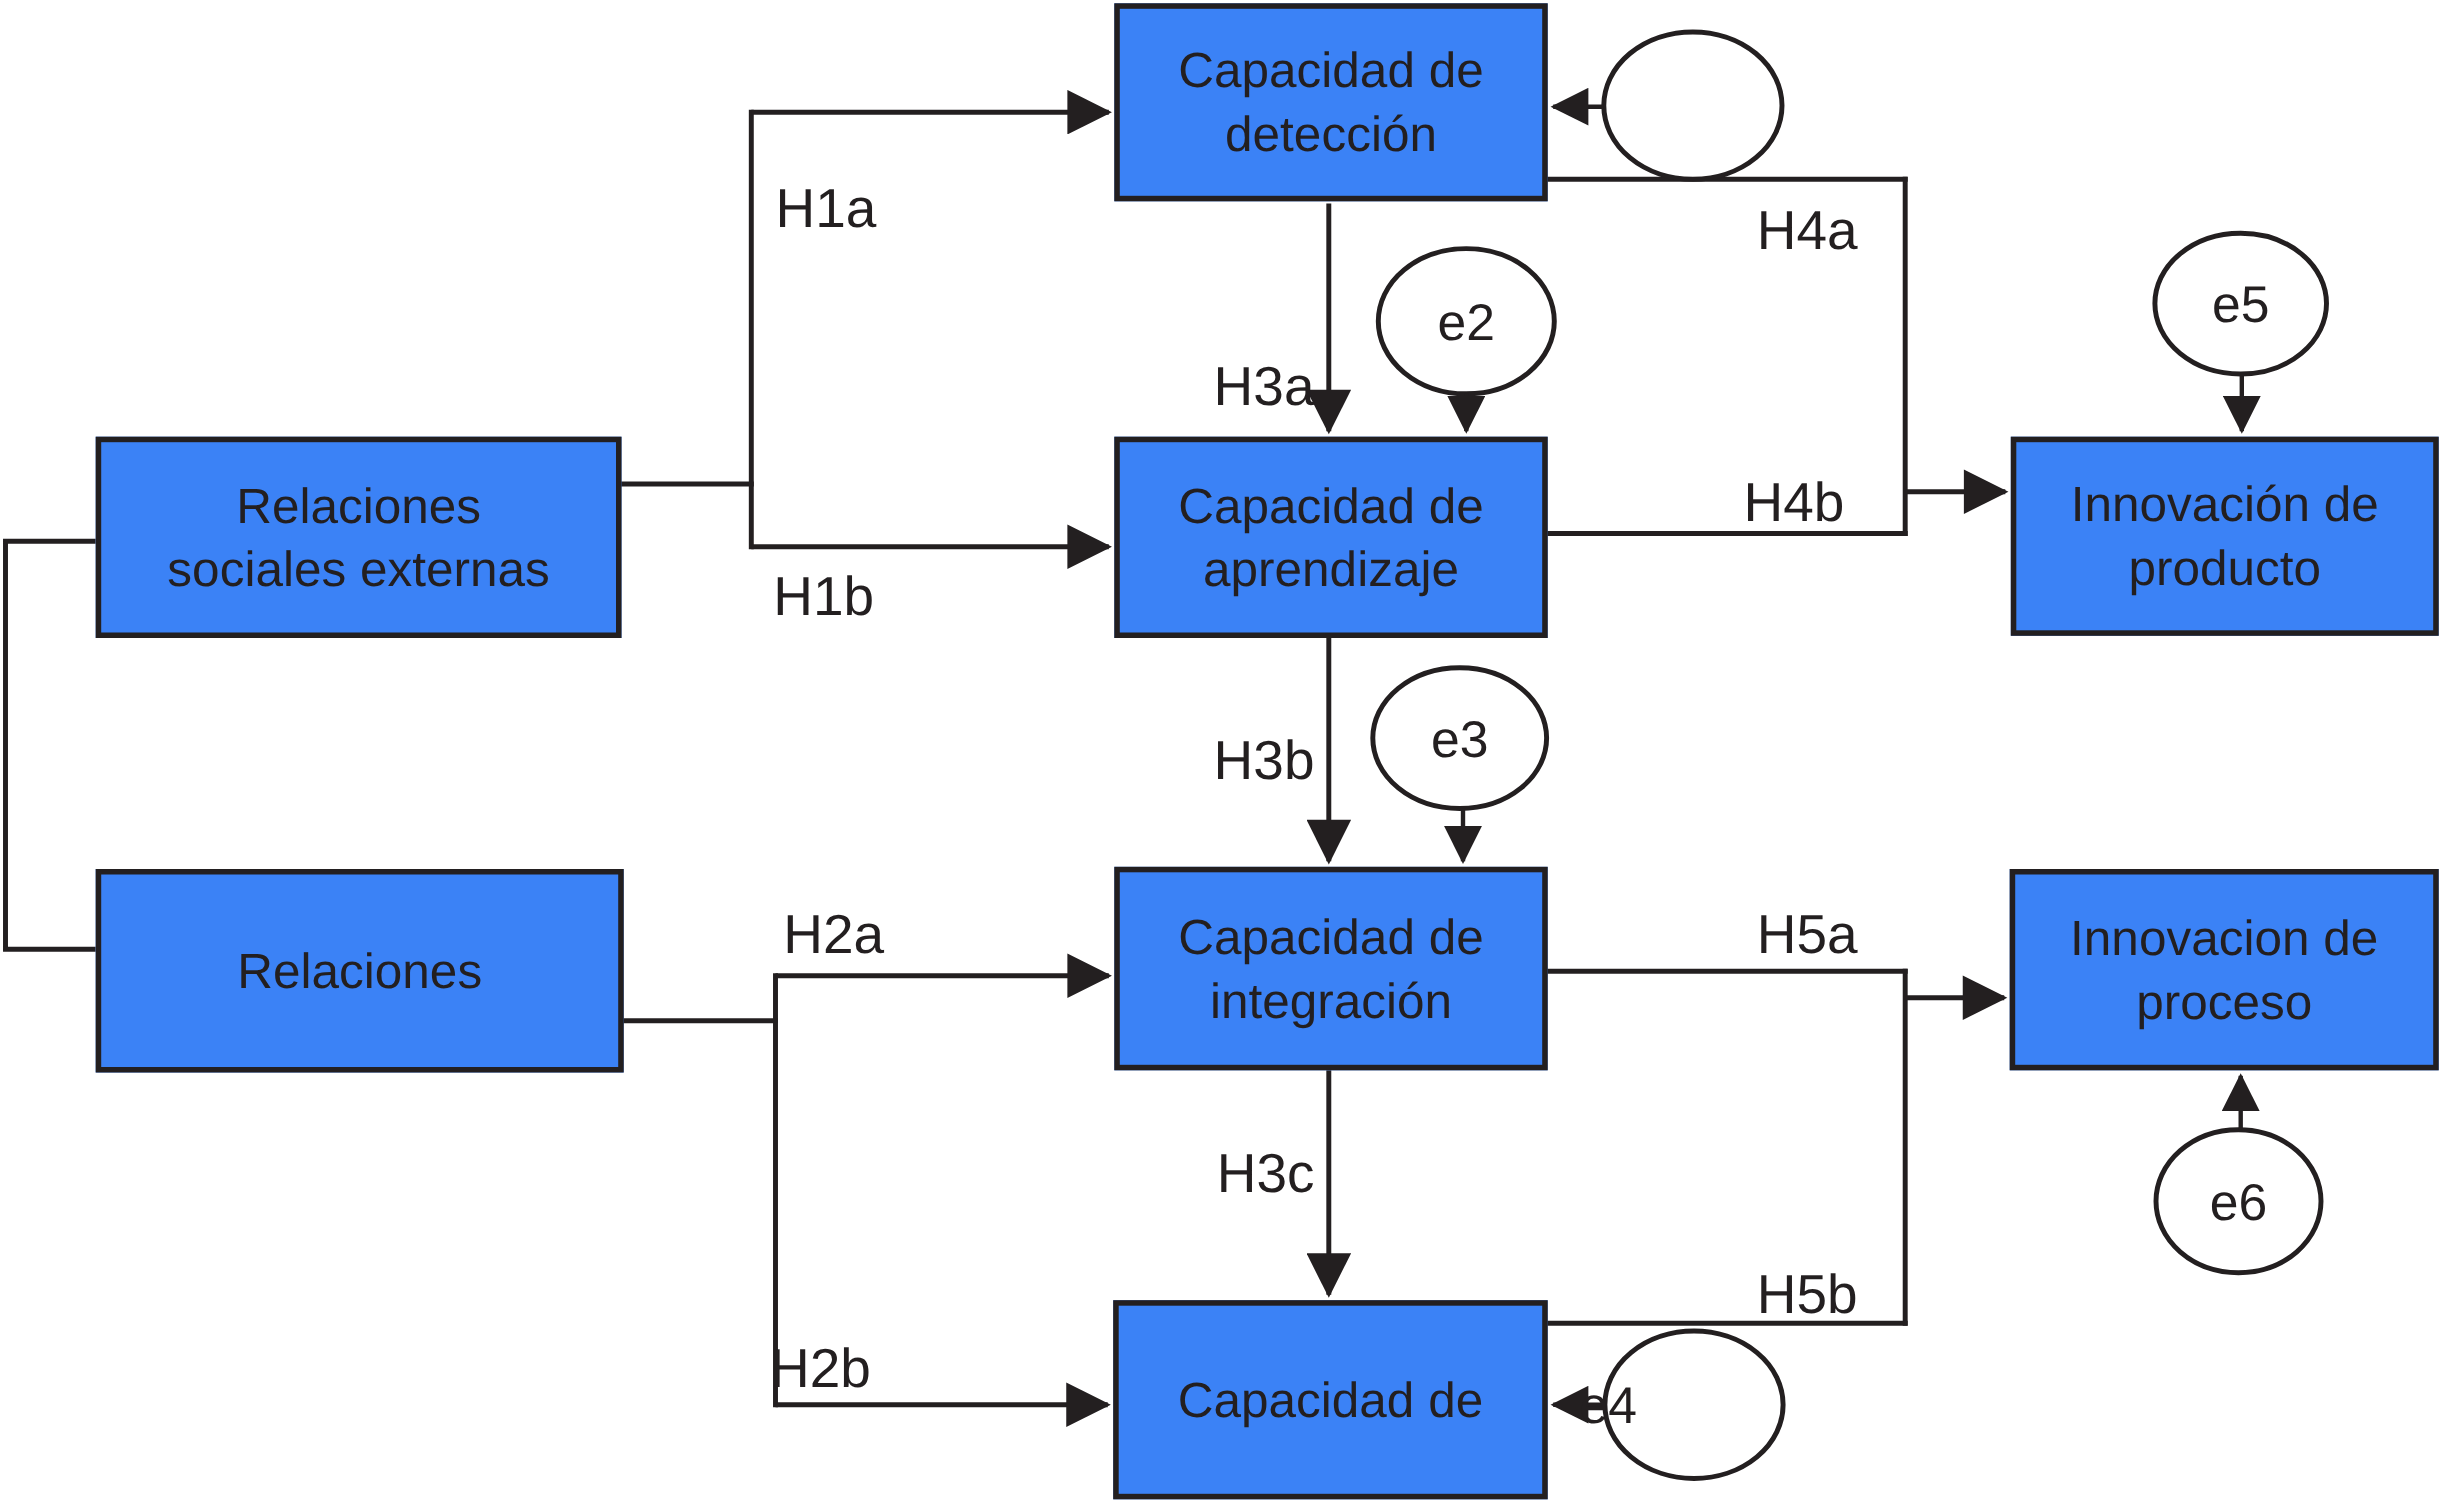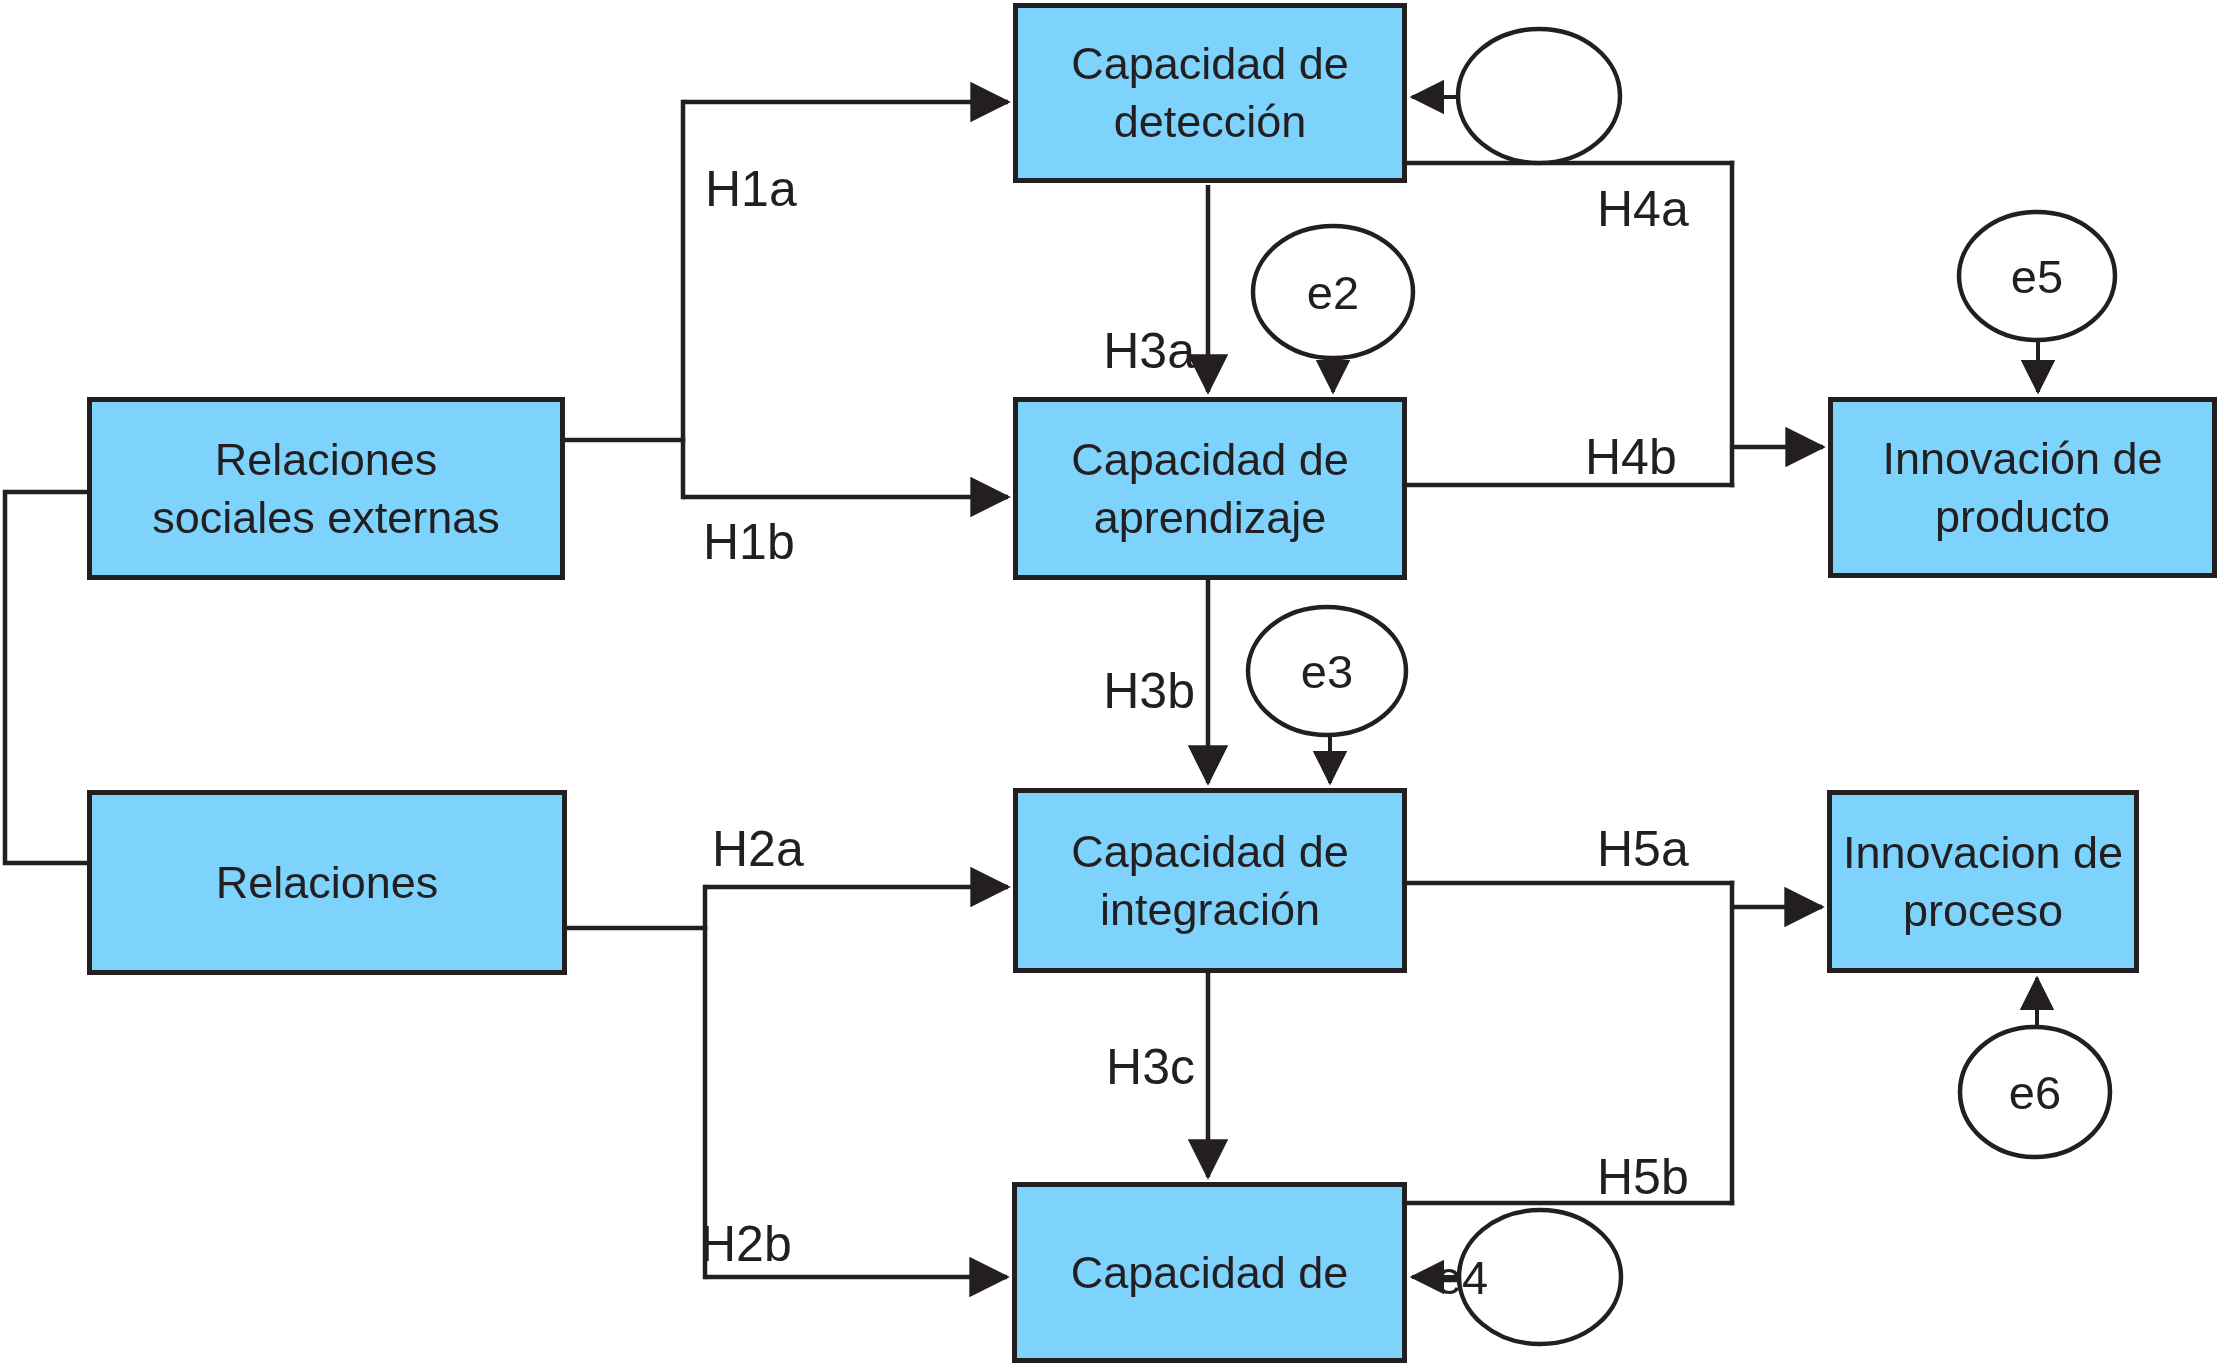--- a/index.html
+++ b/index.html
@@ -18,21 +18,21 @@
   }
   .canvas svg {
     position: absolute;
     left: 0;
     top: 0;
   }
   .node {
     position: absolute;
     box-sizing: border-box;
     border: 5px solid #231f20;
-    background: #7dd3fc;
+    background: #3b82f6;
     display: flex;
     flex-direction: column;
     align-items: center;
     justify-content: center;
     text-align: center;
     font-size: 45px;
     line-height: 1.28;
     color: #231f20;
   }
   .elabel {
@@ -143,21 +143,21 @@
 
   <div class="node" style="left:1012px; top:1182px; width:395px; height:181px;">
     <span>Capacidad de</span>
   </div>
 
   <div class="node" style="left:1828px; top:397px; width:389px; height:181px;">
     <span>Innovación de</span>
     <span>producto</span>
   </div>
 
-  <div class="node" style="left:1827px; top:790px; width:312px; height:183px;">
+  <div class="node" style="left:1827px; top:790px; width:390px; height:183px;">
     <span>Innovacion de</span>
     <span>proceso</span>
   </div>
 
   <div class="elabel" style="left:1253px; top:226px; width:160px; height:132px;">e2</div>
   <div class="elabel" style="left:1248px; top:607px; width:158px; height:128px;">e3</div>
   <div class="elabel" style="left:1381px; top:1210px; width:162px; height:134px;text-align:center;">e4</div>
   <div class="elabel" style="left:1959px; top:212px; width:156px; height:128px;">e5</div>
   <div class="elabel" style="left:1960px; top:1027px; width:150px; height:130px;">e6</div>
 

